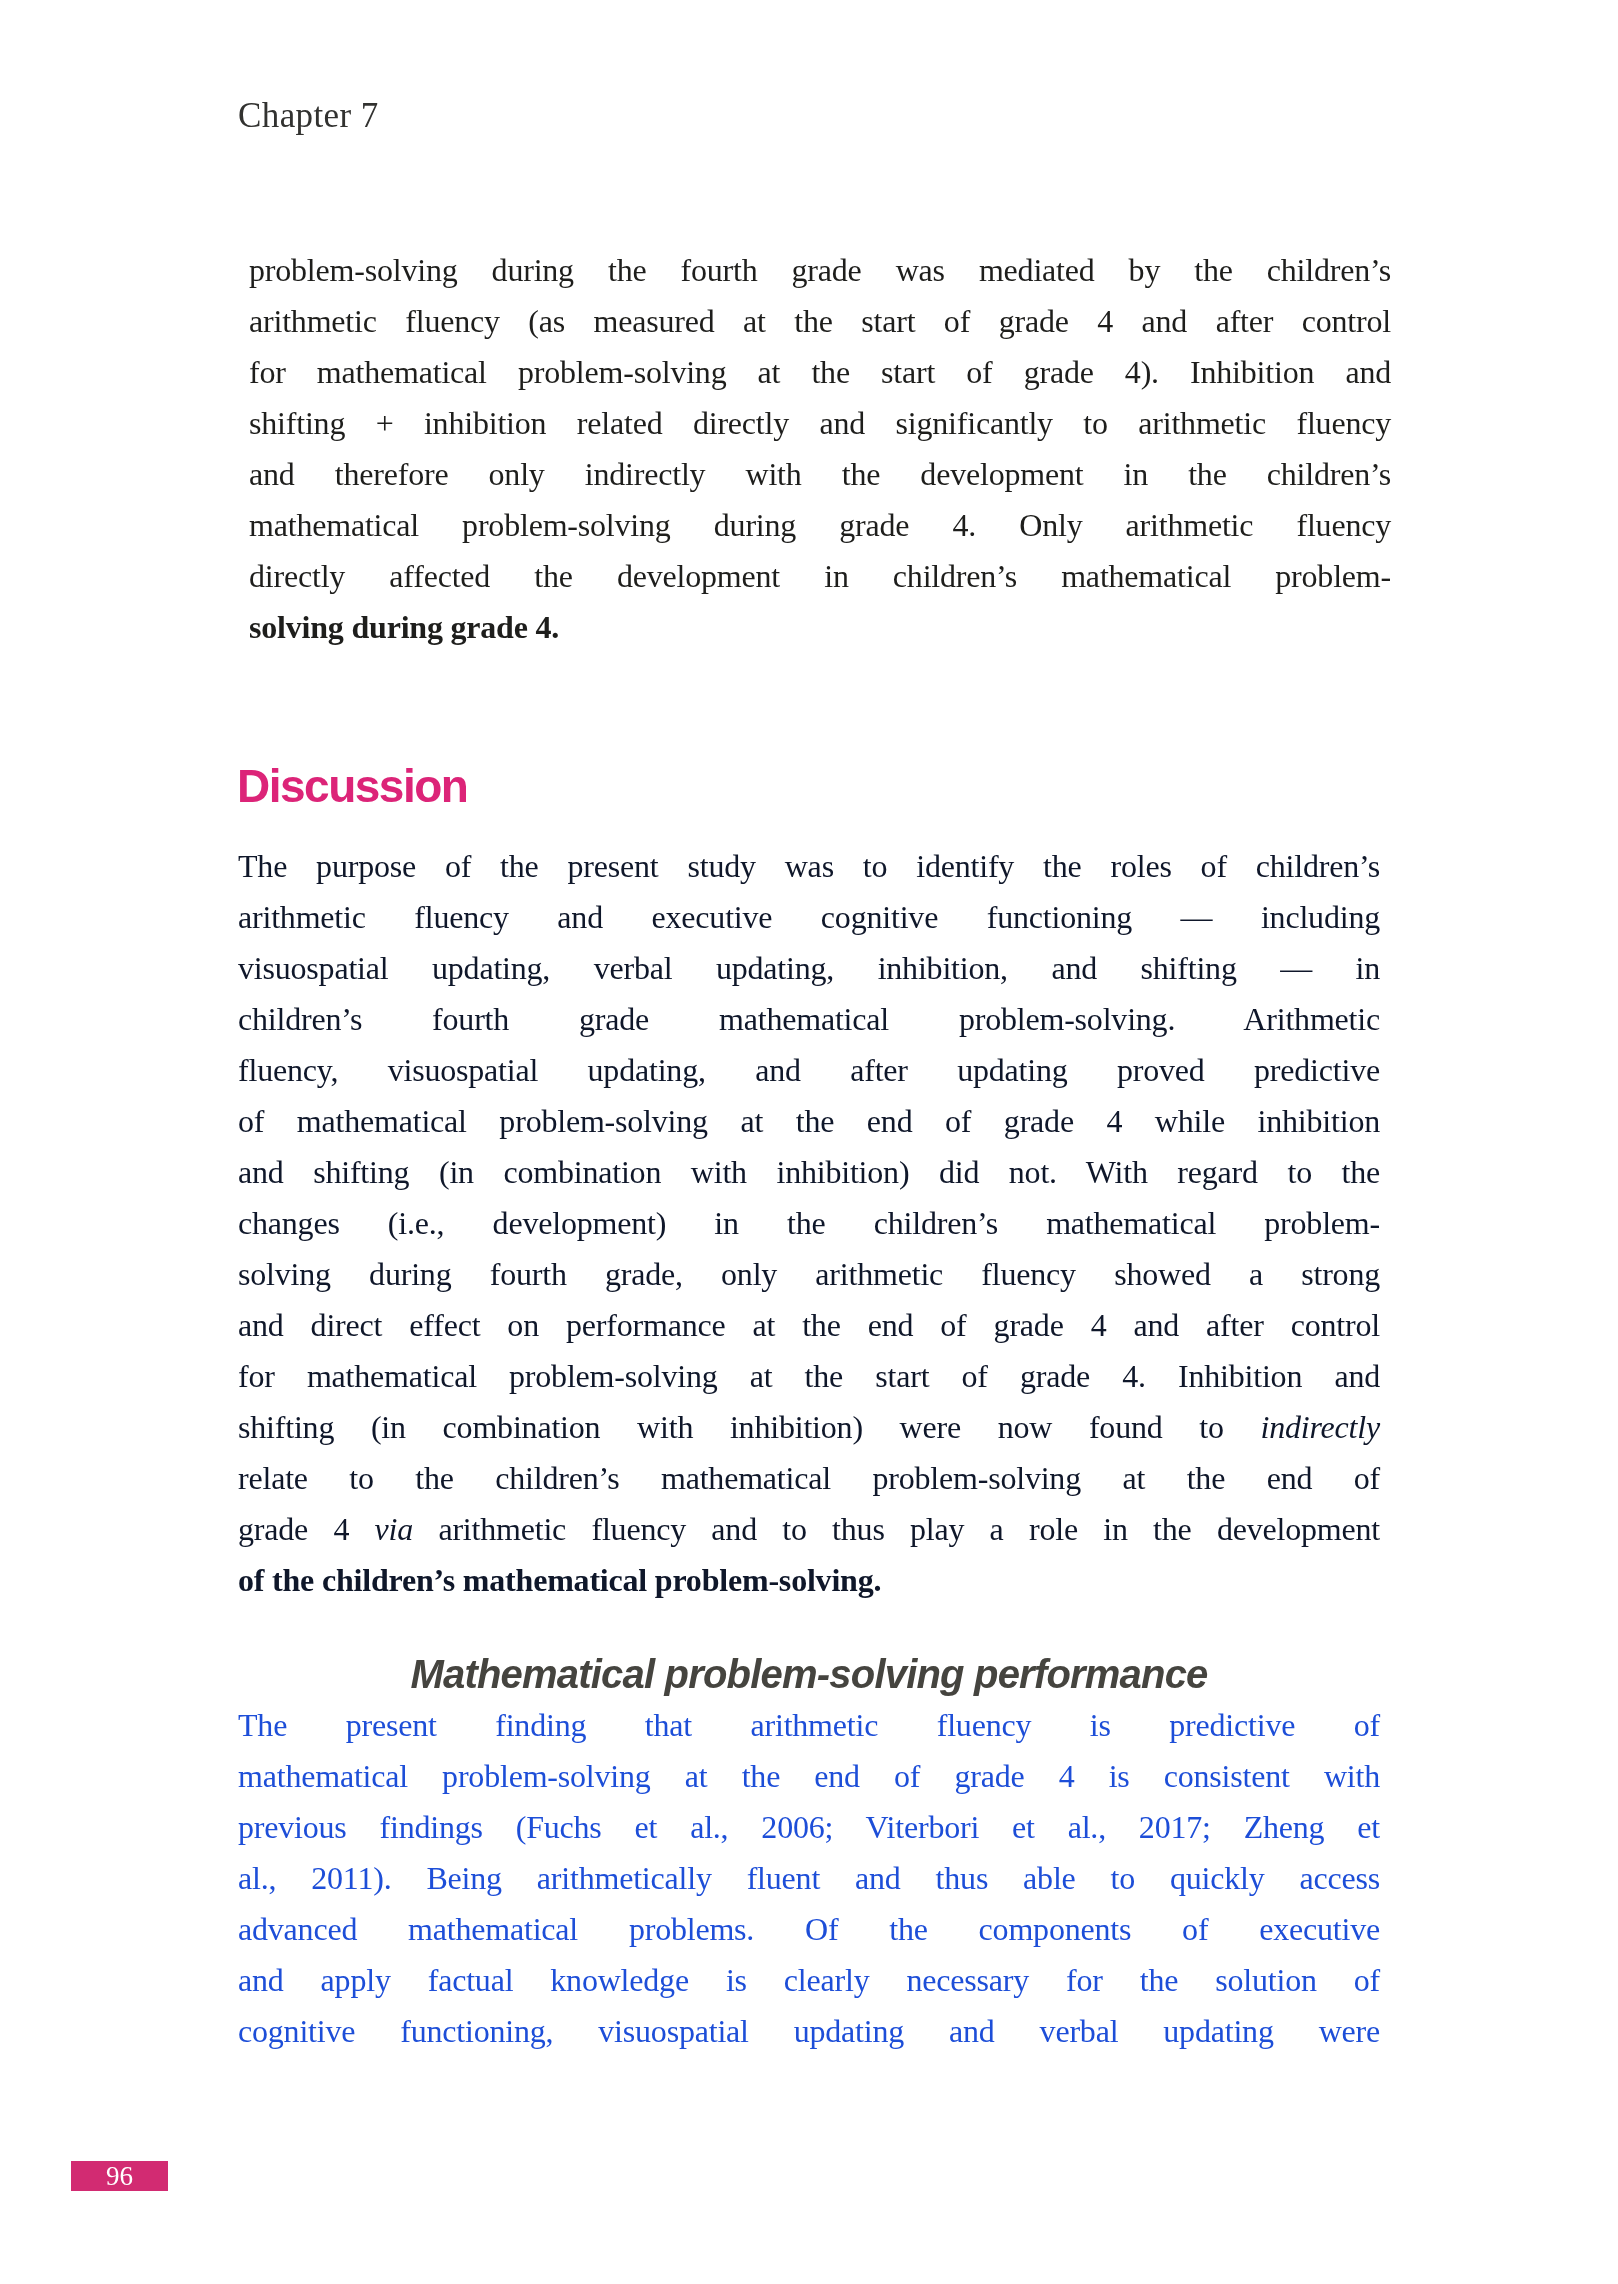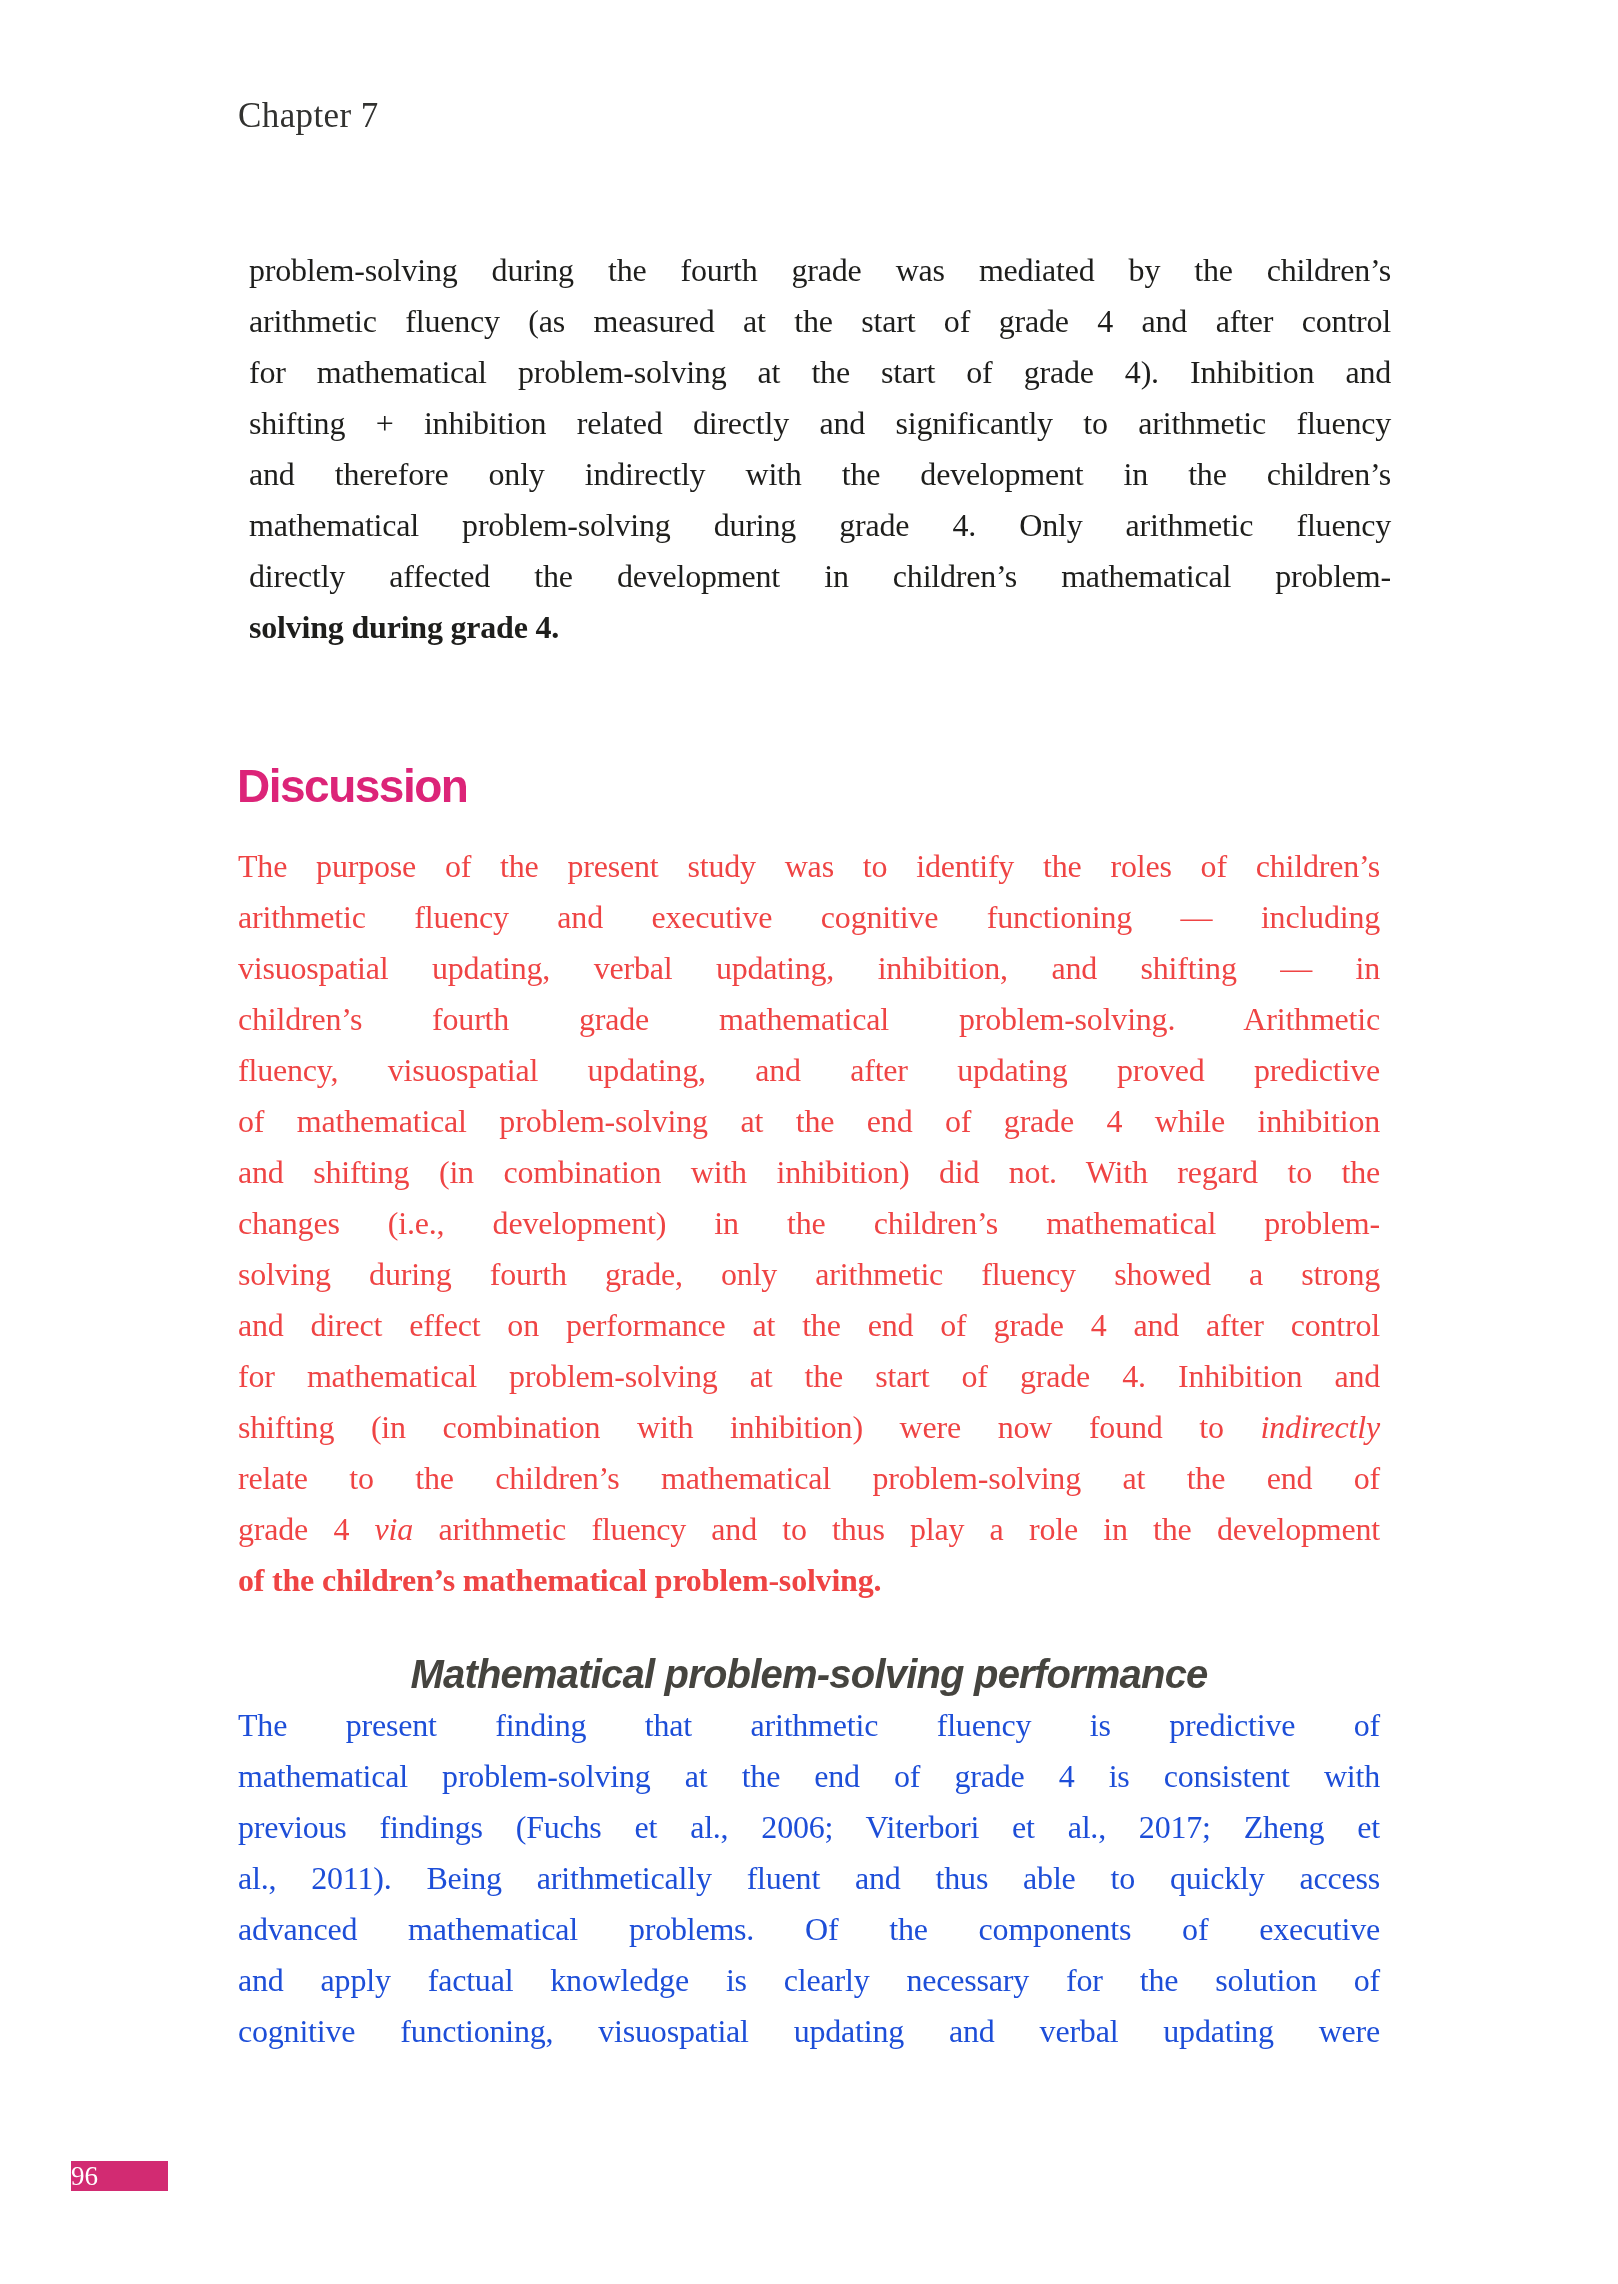--- a/index.html
+++ b/index.html
@@ -58,21 +58,21 @@
   }
   .subsection .lines .line {
     text-align:justify;
     text-align-last:justify;
     -moz-text-align-last:justify;
     white-space:nowrap;
   }
   .page-number-badge {
     position:absolute; left:71px; top:2161px;
     width:97px; height:30px;
-    display:flex; align-items:center; 
+    display:flex; align-items:center; justify-content:center;
     color:#ffffff;
     font-size:27px;
     font-family:"Liberation Serif","DejaVu Serif",serif;
   }
 </style>
 </head>
 <body>
 
 <div class="page">
 
@@ -84,21 +84,21 @@
       <div class="line"><span>for mathematical problem-solving at the start of grade 4). Inhibition and</span></div>
       <div class="line"><span>shifting + inhibition related directly and significantly to arithmetic fluency</span></div>
       <div class="line"><span>and therefore only indirectly with the development in the children’s</span></div>
       <div class="line"><span>mathematical problem-solving during grade 4. Only arithmetic fluency</span></div>
       <div class="line"><span>directly affected the development in children’s mathematical problem-</span></div>
       <div class="line last"><span>solving during grade 4.</span></div>
     </div>
 
   <h1 class="section-heading" style="color: rgb(220, 36, 120);">Discussion</h1>
 
-  <div class="para" id="para-discussion" style="color: #ef4444;">
+  <div class="para" id="para-discussion" style="color: #0f172a;">
       <div class="line"><span>The purpose of the present study was to identify the roles of children’s</span></div>
       <div class="line"><span>arithmetic fluency and executive cognitive functioning — including</span></div>
       <div class="line"><span>visuospatial updating, verbal updating, inhibition, and shifting — in</span></div>
       <div class="line"><span>children’s fourth grade mathematical problem-solving. Arithmetic</span></div>
       <div class="line"><span>fluency, visuospatial updating, and after updating proved predictive</span></div>
       <div class="line"><span>of mathematical problem-solving at the end of grade 4 while inhibition</span></div>
       <div class="line"><span>and shifting (in combination with inhibition) did not. With regard to the</span></div>
       <div class="line"><span>changes (i.e., development) in the children’s mathematical problem-</span></div>
       <div class="line"><span>solving during fourth grade, only arithmetic fluency showed a strong</span></div>
       <div class="line"><span>and direct effect on performance at the end of grade 4 and after control</span></div>

